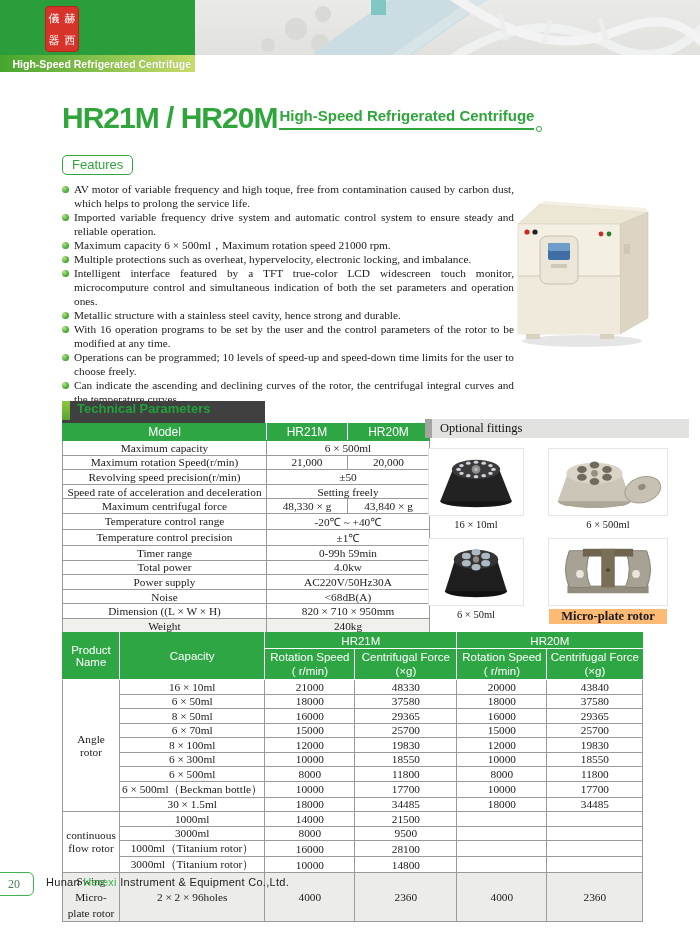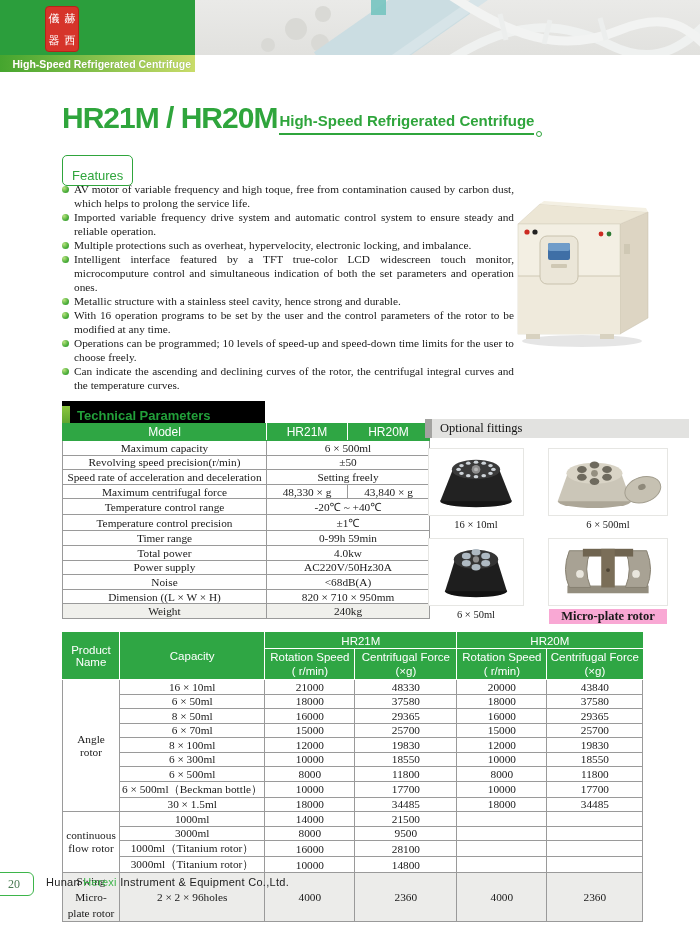--- a/index.html
+++ b/index.html
@@ -18,46 +18,46 @@
         border-radius:4px;border:1px solid #b52418;display:grid;grid-template-columns:1fr 1fr;
         grid-template-rows:1fr 1fr;align-items:center;justify-items:center;}
   .seal span{color:#fff;font-size:11px;line-height:11px;font-family:"Liberation Serif",serif;}
   .hdr-bar{position:absolute;left:0;top:55px;width:195px;height:17px;
            background:linear-gradient(90deg,#45a52e,#c9dc6a);
            display:flex;align-items:center;justify-content:flex-end;}
   .hdr-bar span{color:#fff;font-family:"Liberation Sans",sans-serif;font-weight:bold;
                 font-size:10.5px;padding-right:4px;text-shadow:0 0 1px #7aa23a;}
 
   
-  .title-row{position:absolute;left:62px;top:101px;display:flex;align-items:flex-end;}
+  .title-row{position:absolute;left:62px;top:101px;display:flex;align-items:center;}
   .model-title{font-family:"Liberation Sans",sans-serif;font-weight:bold;font-size:30px;
                color:#2fa53c;letter-spacing:-1px;white-space:nowrap;}
   .subtitle-wrap{position:relative;margin-left:2px;padding-bottom:3px;
                  border-bottom:2px solid #2fa53c;}
   .subtitle{font-family:"Liberation Sans",sans-serif;font-weight:bold;font-size:15px;
             color:#2fa53c;white-space:nowrap;}
   .subtitle-dot{position:absolute;right:-8px;bottom:-4px;width:4px;height:4px;border-radius:50%;
                 border:1.5px solid #2fa53c;background:#fff;}
 
   
   .features-badge{position:absolute;left:62px;top:155px;border:1.5px solid #2fa53c;border-radius:5px;
-                  padding:12px 9px 2px;color:#2fa53c;font-family:"Liberation Sans",sans-serif;
+                  padding:1px 9px 2px;color:#2fa53c;font-family:"Liberation Sans",sans-serif;
                   font-size:13px;}
   .features-list{position:absolute;left:62px;top:182px;width:452px;list-style:none;margin:0;padding:0;}
   .features-list li{position:relative;padding-left:12px;font-size:11.3px;line-height:14px;
                     text-align:justify;}
   .features-list li .bullet{position:absolute;left:0;top:3.5px;width:7px;height:7px;border-radius:50%;
       background:radial-gradient(circle at 30% 30%, #b9e27e, #4cae3a 60%, #2e8f2c);}
 
   
   .photo{position:absolute;left:500px;top:184px;width:164px;height:166px;}
 
   
-  .tech-head{position:absolute;left:62px;top:401px;width:203px;height:29px;background:#000000;
-             display:flex;align-items:center;}
+  .tech-head{position:absolute;left:62px;top:401px;width:203px;height:29px;background:#404040;
+             display:flex;align-items:flex-start;}
   .tech-head .bar{width:8px;height:19px;background:linear-gradient(180deg,#8cc63f,#5aa32e);margin-right:7px;}
   .tech-head .txt{font-family:"Liberation Sans",sans-serif;font-weight:bold;font-size:13px;color:#22a03a;}
   .fit-head{position:absolute;left:425px;top:419px;width:264px;height:19px;background:#e2e2e0;
             display:flex;align-items:center;}
   .fit-head .bar{width:7px;height:19px;background:#a3a3a0;margin-right:8px;}
   .fit-head .txt{font-size:12.5px;color:#111;}
 
   
   .tech-table{position:absolute;left:62px;top:423px;border-collapse:collapse;
               font-size:11.3px;table-layout:fixed;}
@@ -69,21 +69,21 @@
   .tech-table thead th:last-child{border-right-color:#2fa644;}
   .tech-table tr.shade td{background:#f0f0ec;}
   .c-label{width:199px;} .c-v1{width:76px;} .c-v2{width:77px;}
 
   
   .fit-grid{position:absolute;left:428px;top:448px;width:262px;}
   .fit-cell{position:absolute;}
   .fit-img{background:#fff;border:1px solid #e6e6e3;display:flex;align-items:center;justify-content:center;}
   .fit-cap{text-align:center;font-size:10.5px;margin-top:3px;}
   .fit-cap.big{font-family:"Liberation Serif",serif;font-weight:bold;font-size:12.5px;
-               background:#f9a8d4;display:inline-block;padding:0 12px;}
+               background:#fdba74;display:inline-block;padding:0 12px;}
   .cap-wrap{text-align:center;}
 
   
   .spec-table{position:absolute;left:62px;top:632px;border-collapse:collapse;font-size:11.3px;
               table-layout:fixed;}
   .spec-table th,.spec-table td{border:1px solid #9a9a9a;padding:0 2px;text-align:center;
               font-weight:normal;overflow:hidden;}
   .spec-table thead th{background:#2fa644;color:#fff;border-color:#2fa644 #fff #fff #fff;
               font-family:"Liberation Sans",sans-serif;font-size:11.5px;}
   .spec-table thead tr:first-child th{height:15px;}
@@ -142,20 +142,21 @@
     <span class="subtitle-wrap">
       <span class="subtitle">High-Speed Refrigerated Centrifuge</span>
       <span class="subtitle-dot"></span>
     </span>
   </div>
 
   <div class="features-badge">Features</div>
   <ul class="features-list" id="features-list">
       <li><span class="bullet"></span><span>AV motor of variable frequency and high toque, free from contamination caused by carbon dust, which helps to prolong the service life.</span></li>
       <li><span class="bullet"></span><span>Imported variable frequency drive system and automatic control system to ensure steady and reliable operation.</span></li>
+      <li><span class="bullet"></span><span>Maximum capacity 6 × 500ml，Maximum rotation speed 21000 rpm.</span></li>
       <li><span class="bullet"></span><span>Multiple protections such as overheat, hypervelocity, electronic locking, and imbalance.</span></li>
       <li><span class="bullet"></span><span>Intelligent interface featured by a TFT true-color LCD widescreen touch monitor, microcomputure control and simultaneous indication of both the set parameters and operation ones.</span></li>
       <li><span class="bullet"></span><span>Metallic structure with a stainless steel cavity, hence strong and durable.</span></li>
       <li><span class="bullet"></span><span>With 16 operation programs to be set by the user and the control parameters of the rotor to be modified at any time.</span></li>
       <li><span class="bullet"></span><span>Operations can be programmed; 10 levels of speed-up and speed-down time limits for the user to choose freely.</span></li>
       <li><span class="bullet"></span><span>Can indicate the ascending and declining curves of the rotor, the centrifugal integral curves and the temperature curves.</span></li>
     </ul>
 
   <div class="photo">
     <svg width="164" height="166" viewBox="0 0 164 166">
@@ -189,20 +190,25 @@
       <tr>
         <th class="c-label">Model</th>
         <th class="c-v1">HR21M</th>
         <th class="c-v2">HR20M</th>
       </tr>
     </thead>
     <tbody id="tech-body">
         <tr>
           <td>Maximum capacity</td>
           <td colspan="2">6 × 500ml</td>
+        </tr>
+        <tr>
+          <td>Maximum rotation Speed(r/min)</td>
+          <td>21,000</td>
+          <td>20,000</td>
         </tr>
         <tr>
           <td>Revolving speed precision(r/min)</td>
           <td colspan="2">±50</td>
         </tr>
         <tr>
           <td>Speed rate of acceleration and deceleration</td>
           <td colspan="2">Setting freely</td>
         </tr>
         <tr>

